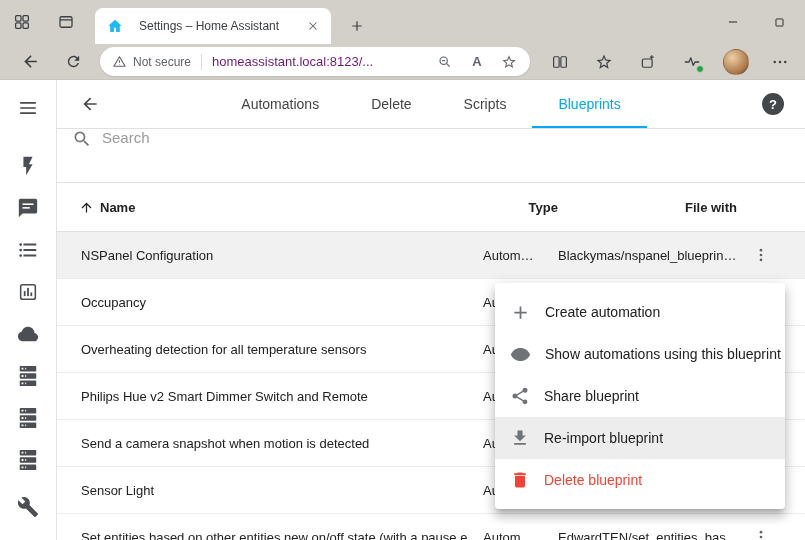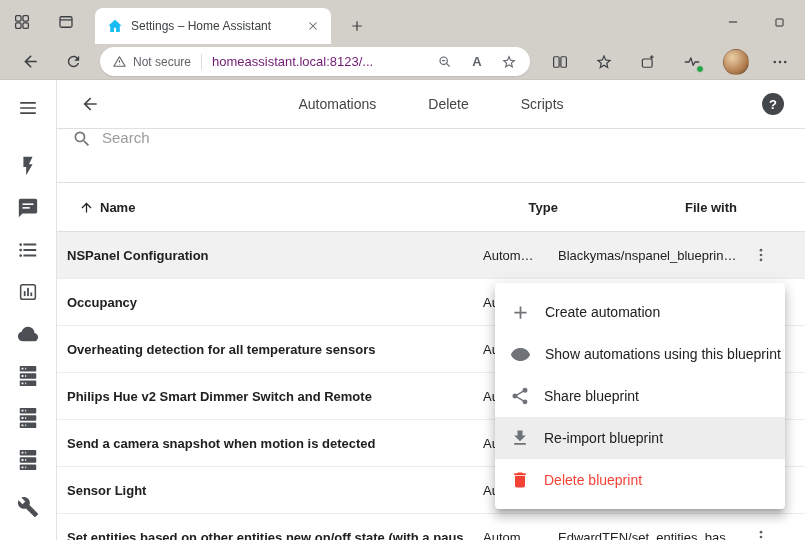--- a/index.html
+++ b/index.html
@@ -4,21 +4,21 @@
 <style>
   * { box-sizing: border-box; margin: 0; padding: 0; }
   html, body { width: 805px; height: 540px; }
   body { font-family: "Liberation Sans", sans-serif; position: relative; overflow: hidden; background: #fff; }
   svg { display: block; }
   button { background: none; border: none; font-family: inherit; cursor: pointer; padding: 0; color: inherit; }
 
   
   .titlebar { position: absolute; left: 0; top: 0; width: 100%; height: 44px; background: var(--chrome, #d3cfc9); }
   .tb-icon-btn { position: absolute; top: 8px; width: 28px; height: 28px; display: flex; align-items: center; justify-content: center; color: #3c4043; border-radius: 6px; }
-  .tab { position: absolute; left: 95px; top: 8px; width: 236px; height: 36px; background: #fff; border-radius: 8px 8px 0 0; display: flex; align-items: center; padding: 0 8px 0 12px; }
+  .tab { position: absolute; left: 95px; top: 8px; width: 236px; height: 36px; background: #fff; border-radius: 8px 8px 0 0; display: flex; align-items: center; padding: 0 8px 0 12px; gap: 8px; }
   .tab-title { flex: 1; font-size: 12px; color: #3c4043; white-space: nowrap; overflow: hidden; text-overflow: ellipsis; margin: 0 8px; }
   .tab-close { width: 20px; height: 20px; display: flex; align-items: center; justify-content: center; color: #5f6368; border-radius: 4px; }
   .newtab-btn { position: absolute; left: 344px; top: 13px; width: 26px; height: 26px; display: flex; align-items: center; justify-content: center; color: #3c4043; border-radius: 6px; }
   .win-controls { position: absolute; right: 3px; top: 0; height: 44px; display: flex; }
   .win-btn { width: 46px; height: 44px; display: flex; align-items: center; justify-content: center; color: #1b1b1b; }
 
   .toolbar { position: absolute; left: 0; top: 44px; width: 100%; height: 36px; background: var(--chrome, #d3cfc9); border-bottom: 1px solid #c8c4be; display: flex; align-items: center; }
   .nav-btn { width: 28px; height: 28px; display: flex; align-items: center; justify-content: center; color: #3c4043; border-radius: 6px; }
   .back-btn { margin-left: 16px; }
   .refresh-btn { margin-left: 15px; }
@@ -53,21 +53,21 @@
   .help-btn { position: absolute; right: 21px; width: 22px; height: 22px; border-radius: 50%; background: #44474a; color: #fff; font-size: 13px; font-weight: bold; display: flex; align-items: center; justify-content: center; }
 
   .searchrow { height: 54px; border-bottom: 1px solid #e0e0e0; display: flex; align-items: flex-start; padding-left: 15px; gap: 10px; color: #757575; }
   .search-ph { font-size: 15px; color: #9b9b9b; }
 
   .thead, .trow { display: grid; grid-template-columns: 426px 75px 1fr 48px; align-items: center; padding-right: 20px; }
   .thead { height: 49px; border-bottom: 1px solid #e0e0e0; font-size: 13px; font-weight: bold; color: var(--text_primary, #212121); text-align: right; }
   .th-name { display: flex; align-items: center; gap: 6px; padding-left: 22px; }
   .trow { height: 47px; border-bottom: 1px solid #ececec; font-size: 13px; color: var(--text_primary, #212121); }
   .trow.selected { background: var(--selected_row_bg, #f1f1f1); }
-  .cell-name { padding-left: 10px; white-space: nowrap; overflow: hidden; text-overflow: ellipsis; font-weight: bold; }
+  .cell-name { padding-left: 24px; white-space: nowrap; overflow: hidden; text-overflow: ellipsis; }
   .cell-type, .cell-file { white-space: nowrap; overflow: hidden; }
   .dots-btn { width: 40px; height: 40px; display: flex; align-items: center; justify-content: center; color: #616161; justify-self: center; }
 
   
   .ctx { position: absolute; left: 495px; top: 283px; width: 290px; background: #fff; border-radius: 4px; padding: 8px 0; z-index: 10;
          box-shadow: 0 5px 5px -3px rgba(0,0,0,.2), 0 8px 10px 1px rgba(0,0,0,.14), 0 3px 14px 2px rgba(0,0,0,.12); }
   .ctx-item { width: 100%; height: 42px; display: flex; align-items: center; padding-left: 15px; gap: 14px; font-size: 14px; color: var(--text_primary, #212121); text-align: left; }
   .ctx-item .mi { color: #6f7377; flex: 0 0 auto; }
   .ctx-item.hl { background: #ededed; }
   .ctx-item.danger, .ctx-item.danger .mi { color: var(--danger, #f44336); }
@@ -267,20 +267,21 @@
   <div class="hheader">
     <button class="hback">
       <svg width="20" height="20" viewBox="0 0 24 24" fill="currentColor">
           <path d="M20,11V13H8L13.5,18.5L12.08,19.92L4.16,12L12.08,4.08L13.5,5.5L8,11H20Z"></path>
         </svg>
     </button>
     <div class="htabs">
       <button class="htab">Automations</button>
       <button class="htab">Delete</button>
       <button class="htab">Scripts</button>
+      <button class="htab active">Blueprints</button>
     </div>
     <button class="help-btn">?</button>
   </div>
 
   <div class="searchrow">
     <svg width="20" height="20" viewBox="0 0 24 24" fill="currentColor">
         <path d="M9.5,3A6.5,6.5 0 0,1 16,9.5C16,11.11 15.41,12.59 14.44,13.73L14.71,14H15.5L20.5,19L19,20.5L14,15.5V14.71L13.73,14.44C12.59,15.41 11.11,16 9.5,16A6.5,6.5 0 0,1 3,9.5A6.5,6.5 0 0,1 9.5,3M9.5,5C7,5 5,7 5,9.5C5,12 7,14 9.5,14C12,14 14,12 14,9.5C14,7 12,5 9.5,5Z"></path>
       </svg>
     <span class="search-ph">Search</span>
   </div>

